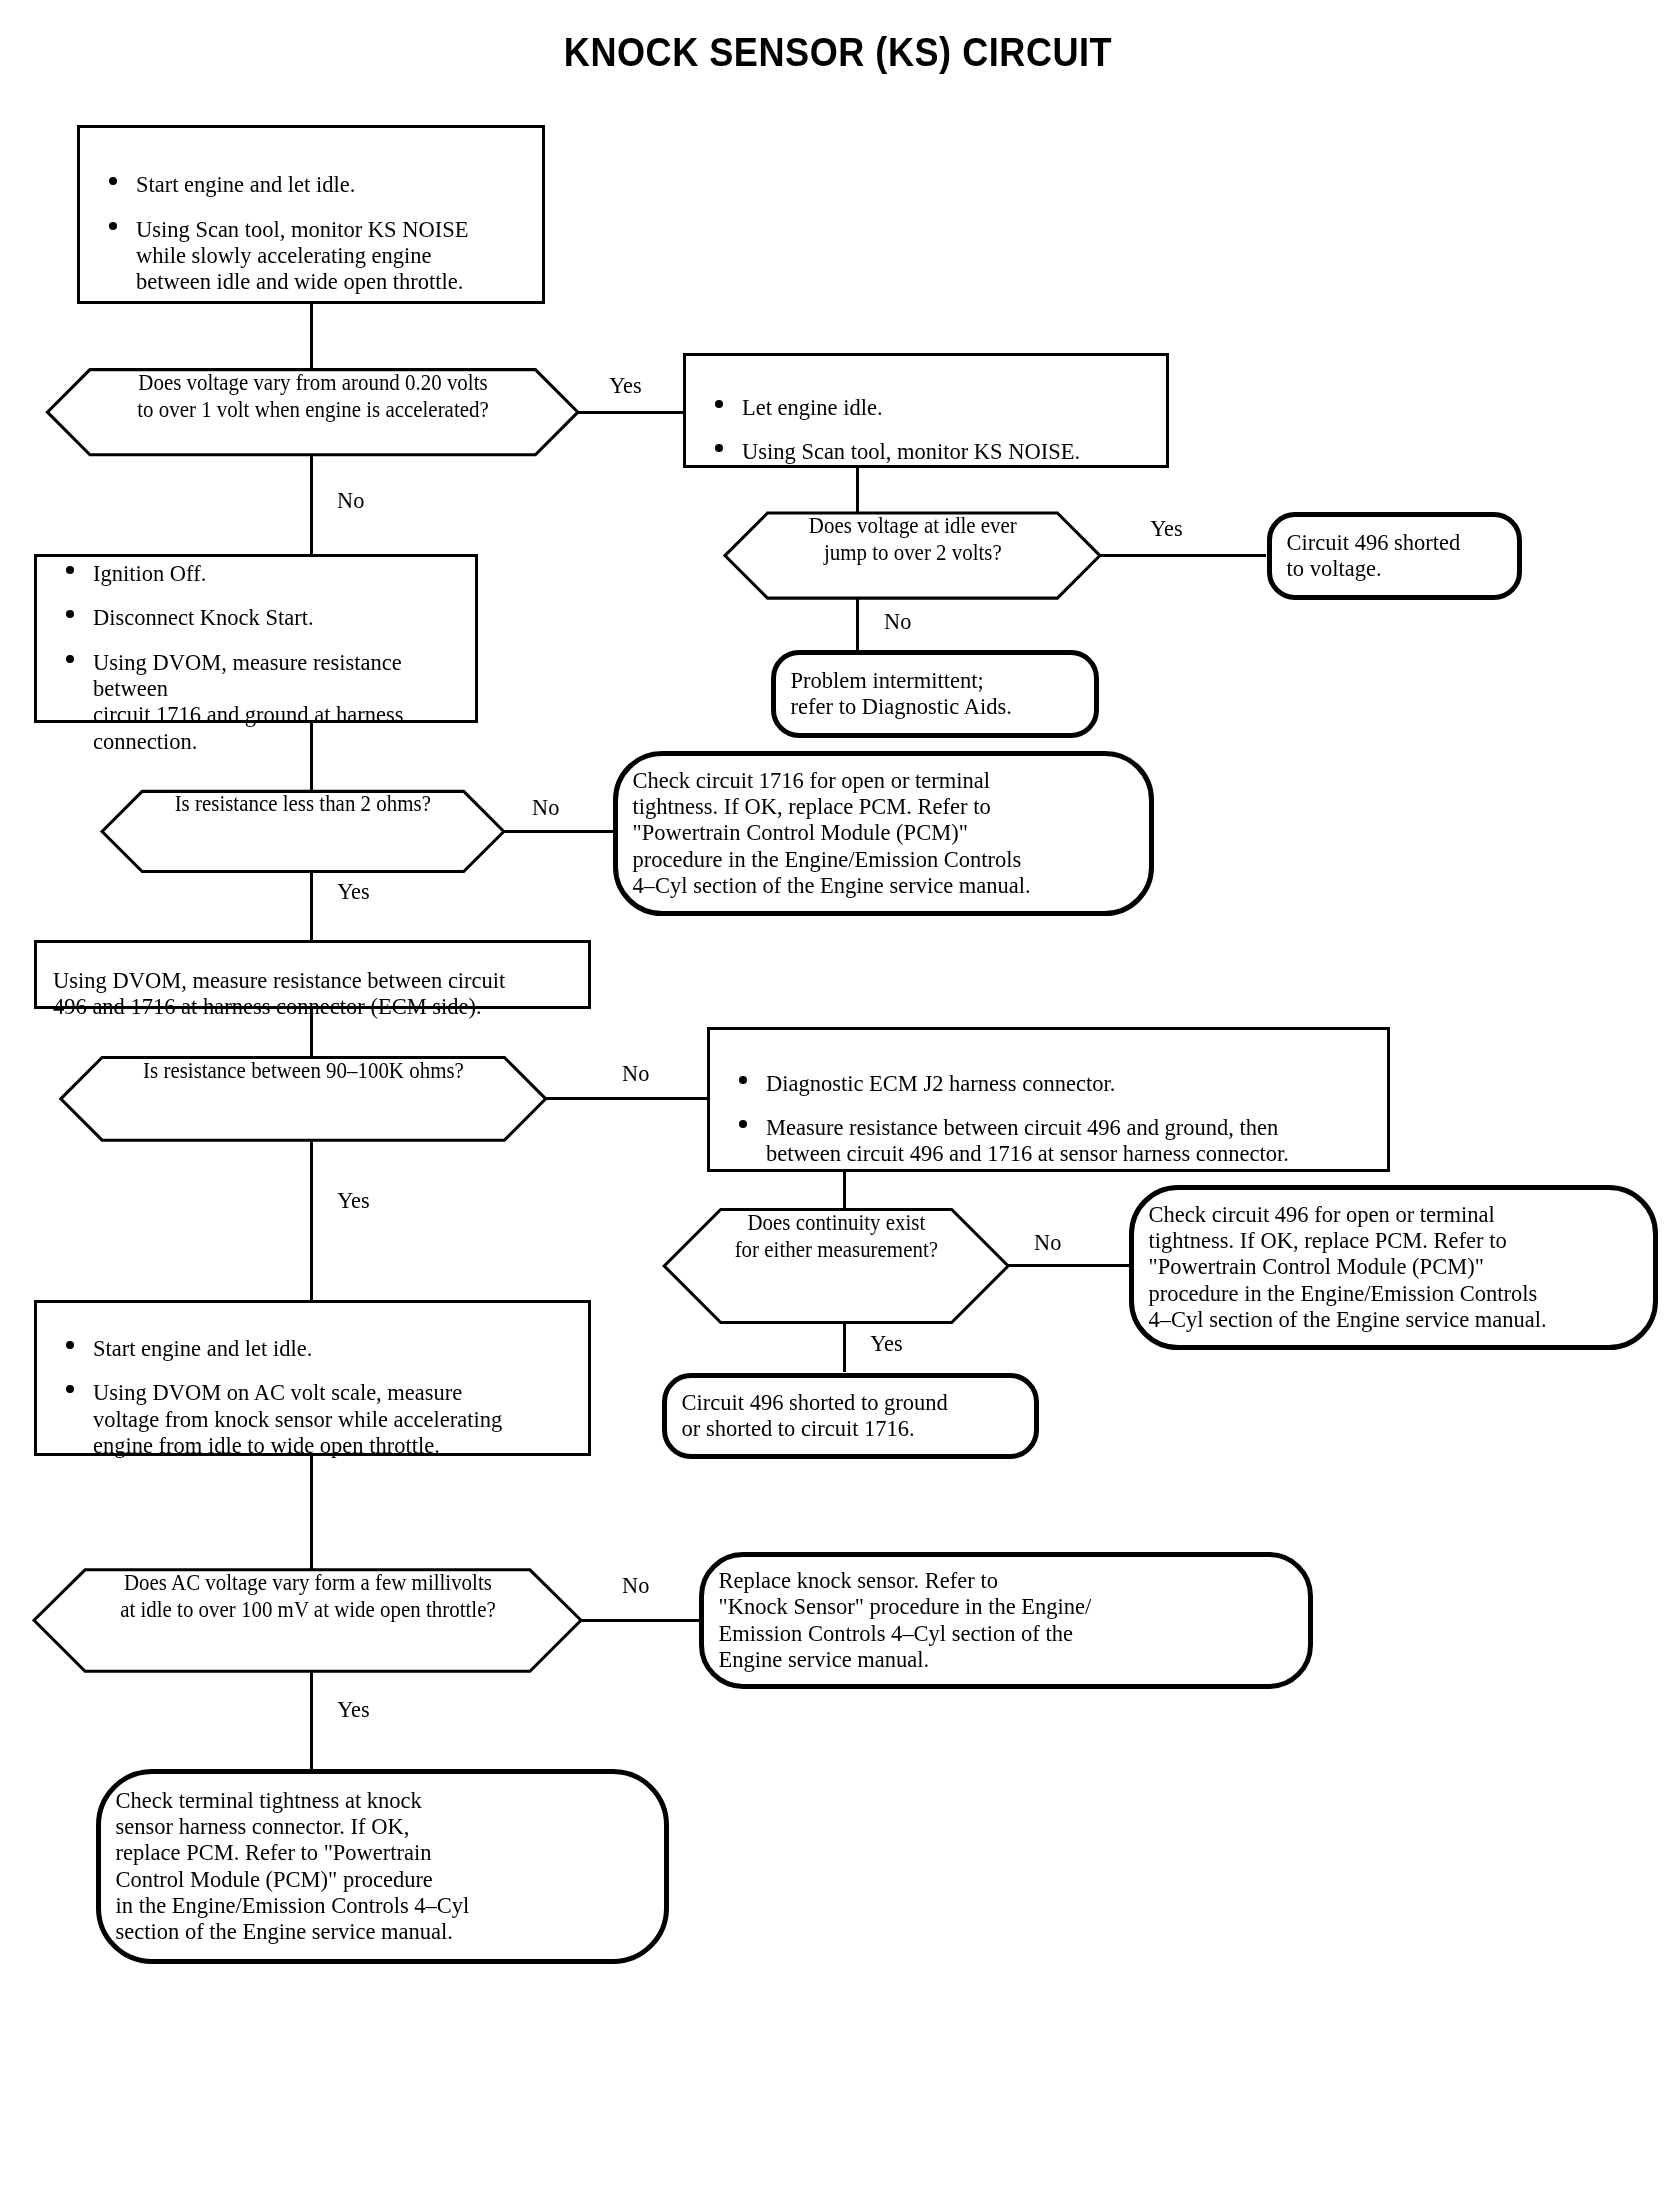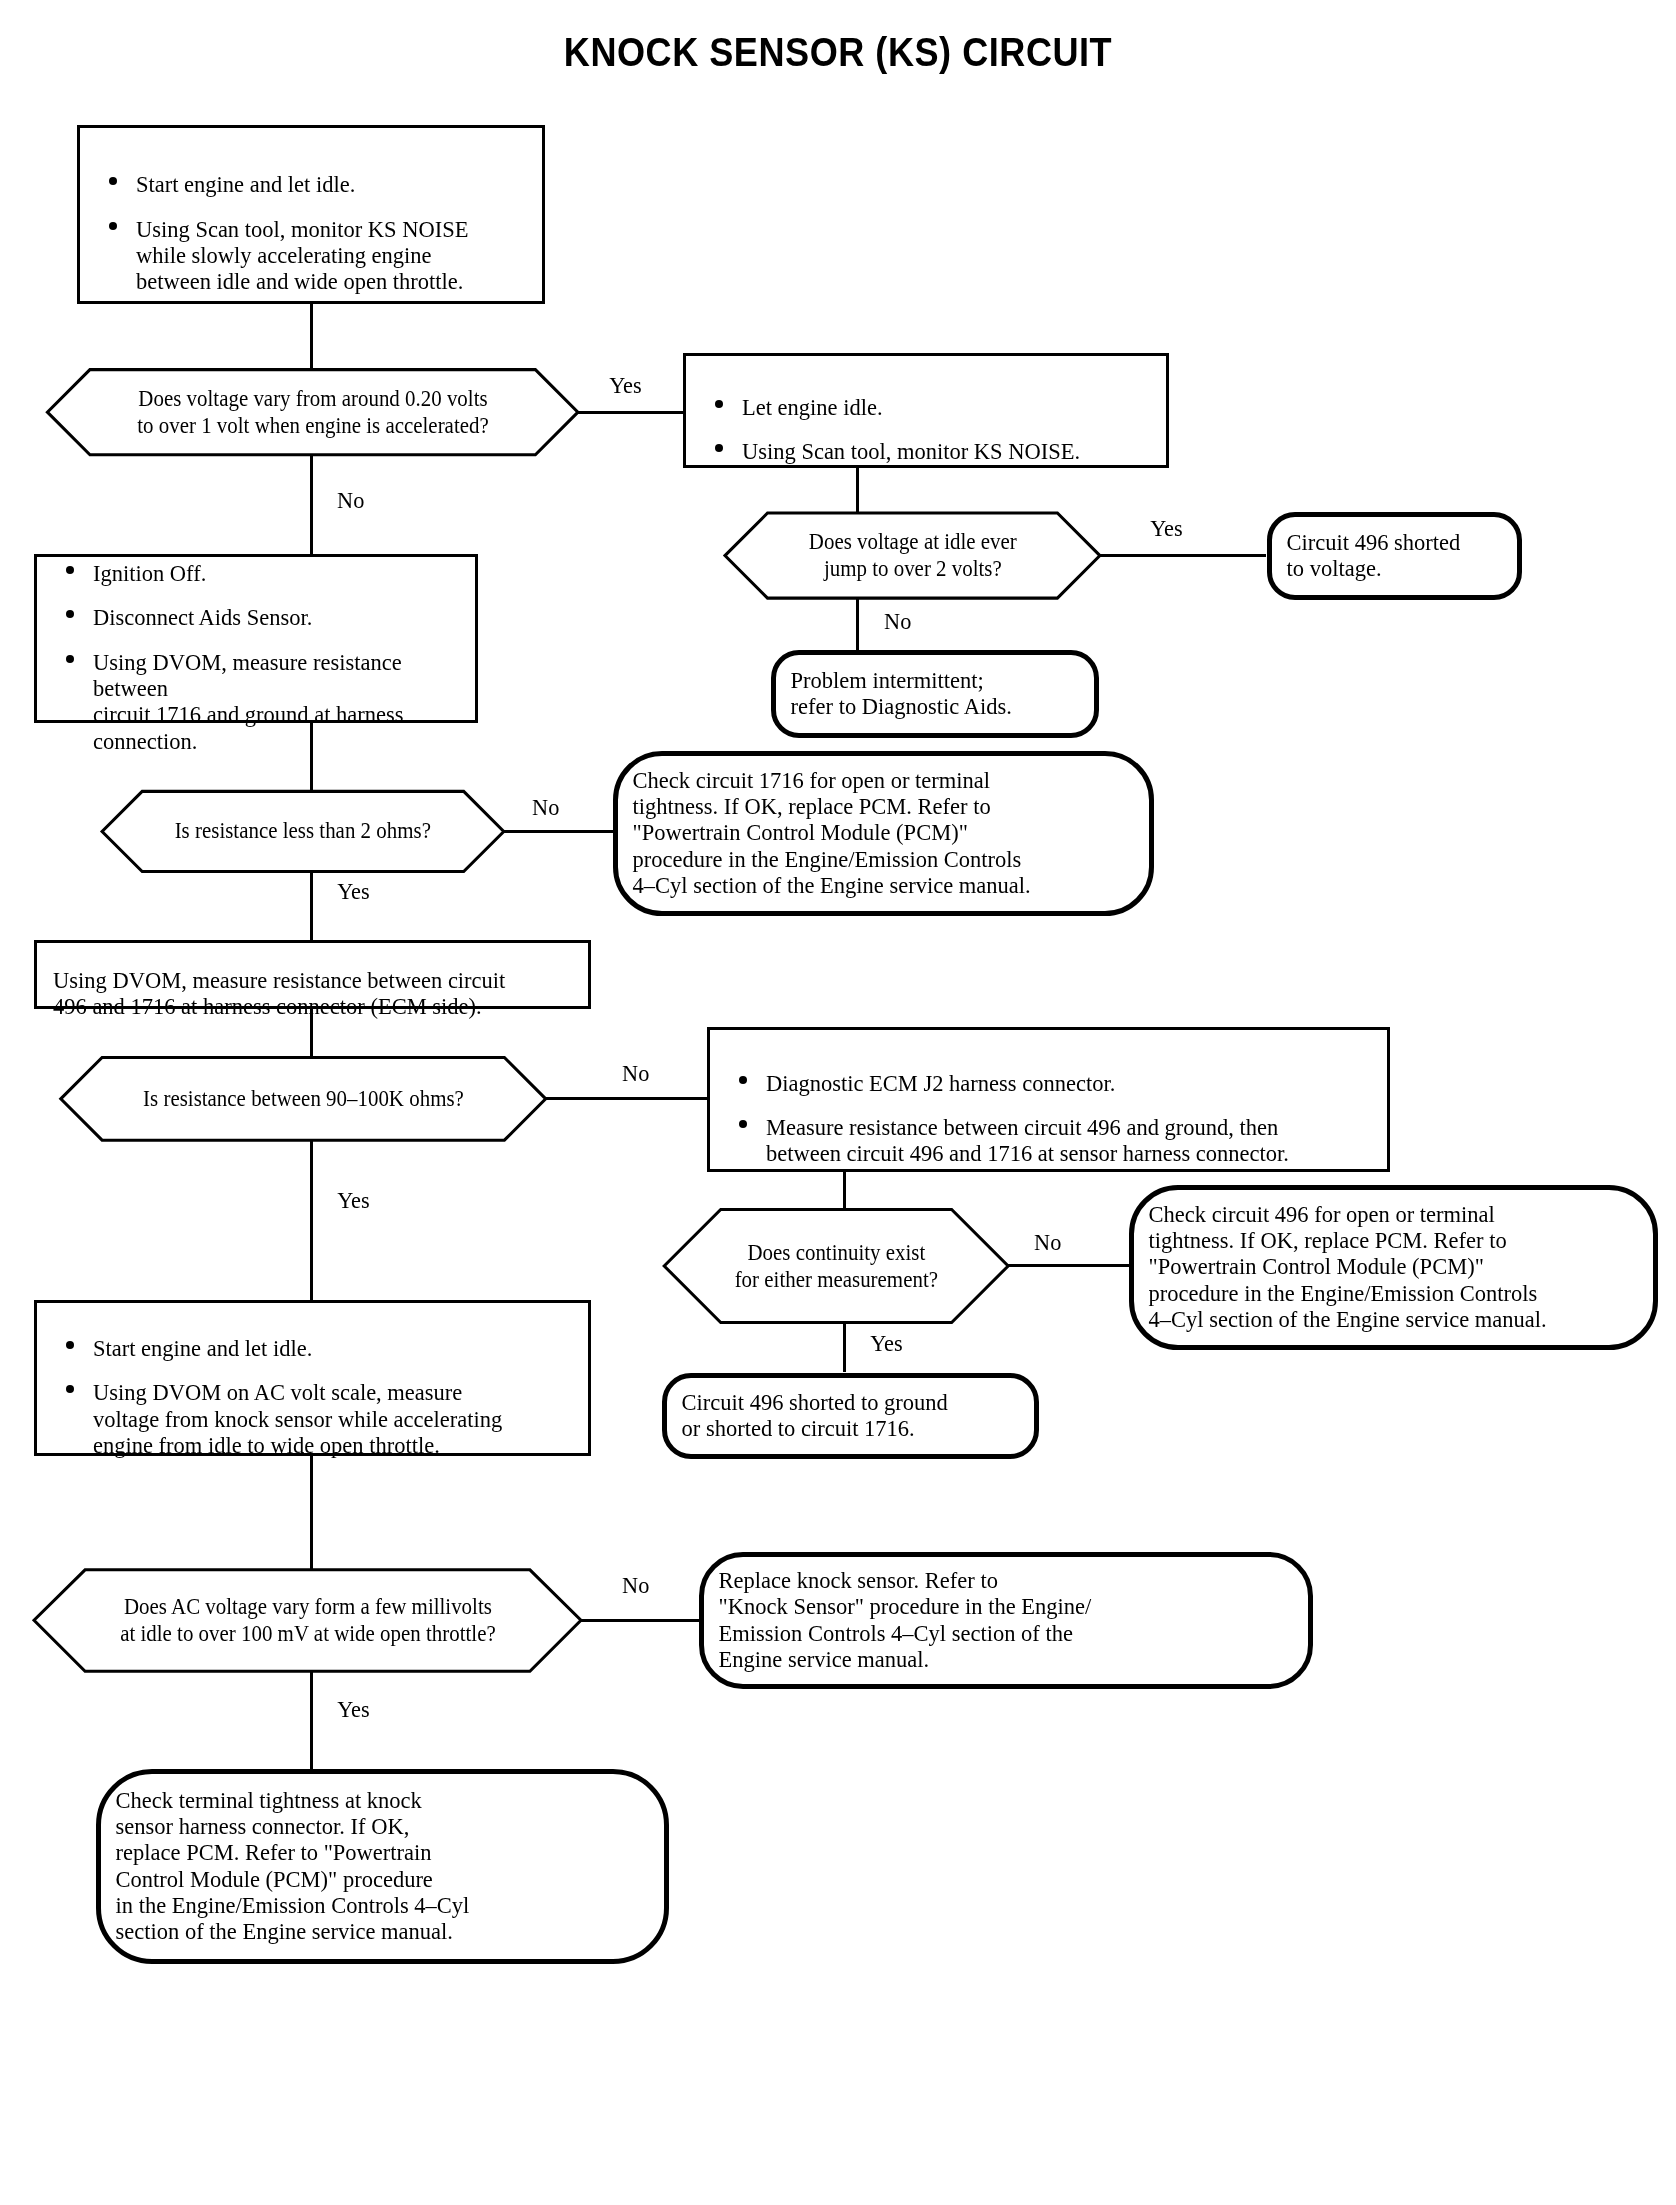--- a/index.html
+++ b/index.html
@@ -52,21 +52,21 @@
     font-size:22.5px;
     line-height:1.17;
     color:#000;
     transform:scaleX(0.93);
     transform-origin:left center;
     white-space:pre-line;
   }
 
   
   .hex{
-    display:flex;align-items:center;justify-content:center;
+    display:flex;align-items:flex-start;justify-content:center;
   }
   .hex .hexlabel{
     position:relative;z-index:2;
     text-align:center;
     font-size:22.5px;line-height:1.18;
     transform:scaleX(0.93);
     white-space:pre-line;
     color:#000;
   }
 
@@ -169,21 +169,21 @@
         <li><span class="txt">Let engine idle.</span></li>
         <li><span class="txt">Using Scan tool, monitor KS NOISE.</span></li>
       </ul>
     </div>
   </div>
 
   <div class="node proc" style="left:34px;top:554px;width:444px;height:169px;">
     <div class="inner">
       <ul class="bullets">
         <li><span class="txt">Ignition Off.</span></li>
-        <li><span class="txt">Disconnect Aids Sensor.</span></li>
+        <li><span class="txt">Disconnect Knock Start.</span></li>
         <li><span class="txt">Using DVOM, measure resistance between
 circuit 1716 and ground at harness connection.</span></li>
       </ul>
     </div>
   </div>
 
   <div class="node proc" style="left:34px;top:940px;width:557px;height:69px;">
     <div class="inner">
       <span class="txt">Using DVOM, measure resistance between circuit
 496 and 1716 at harness connector (ECM side).</span>

